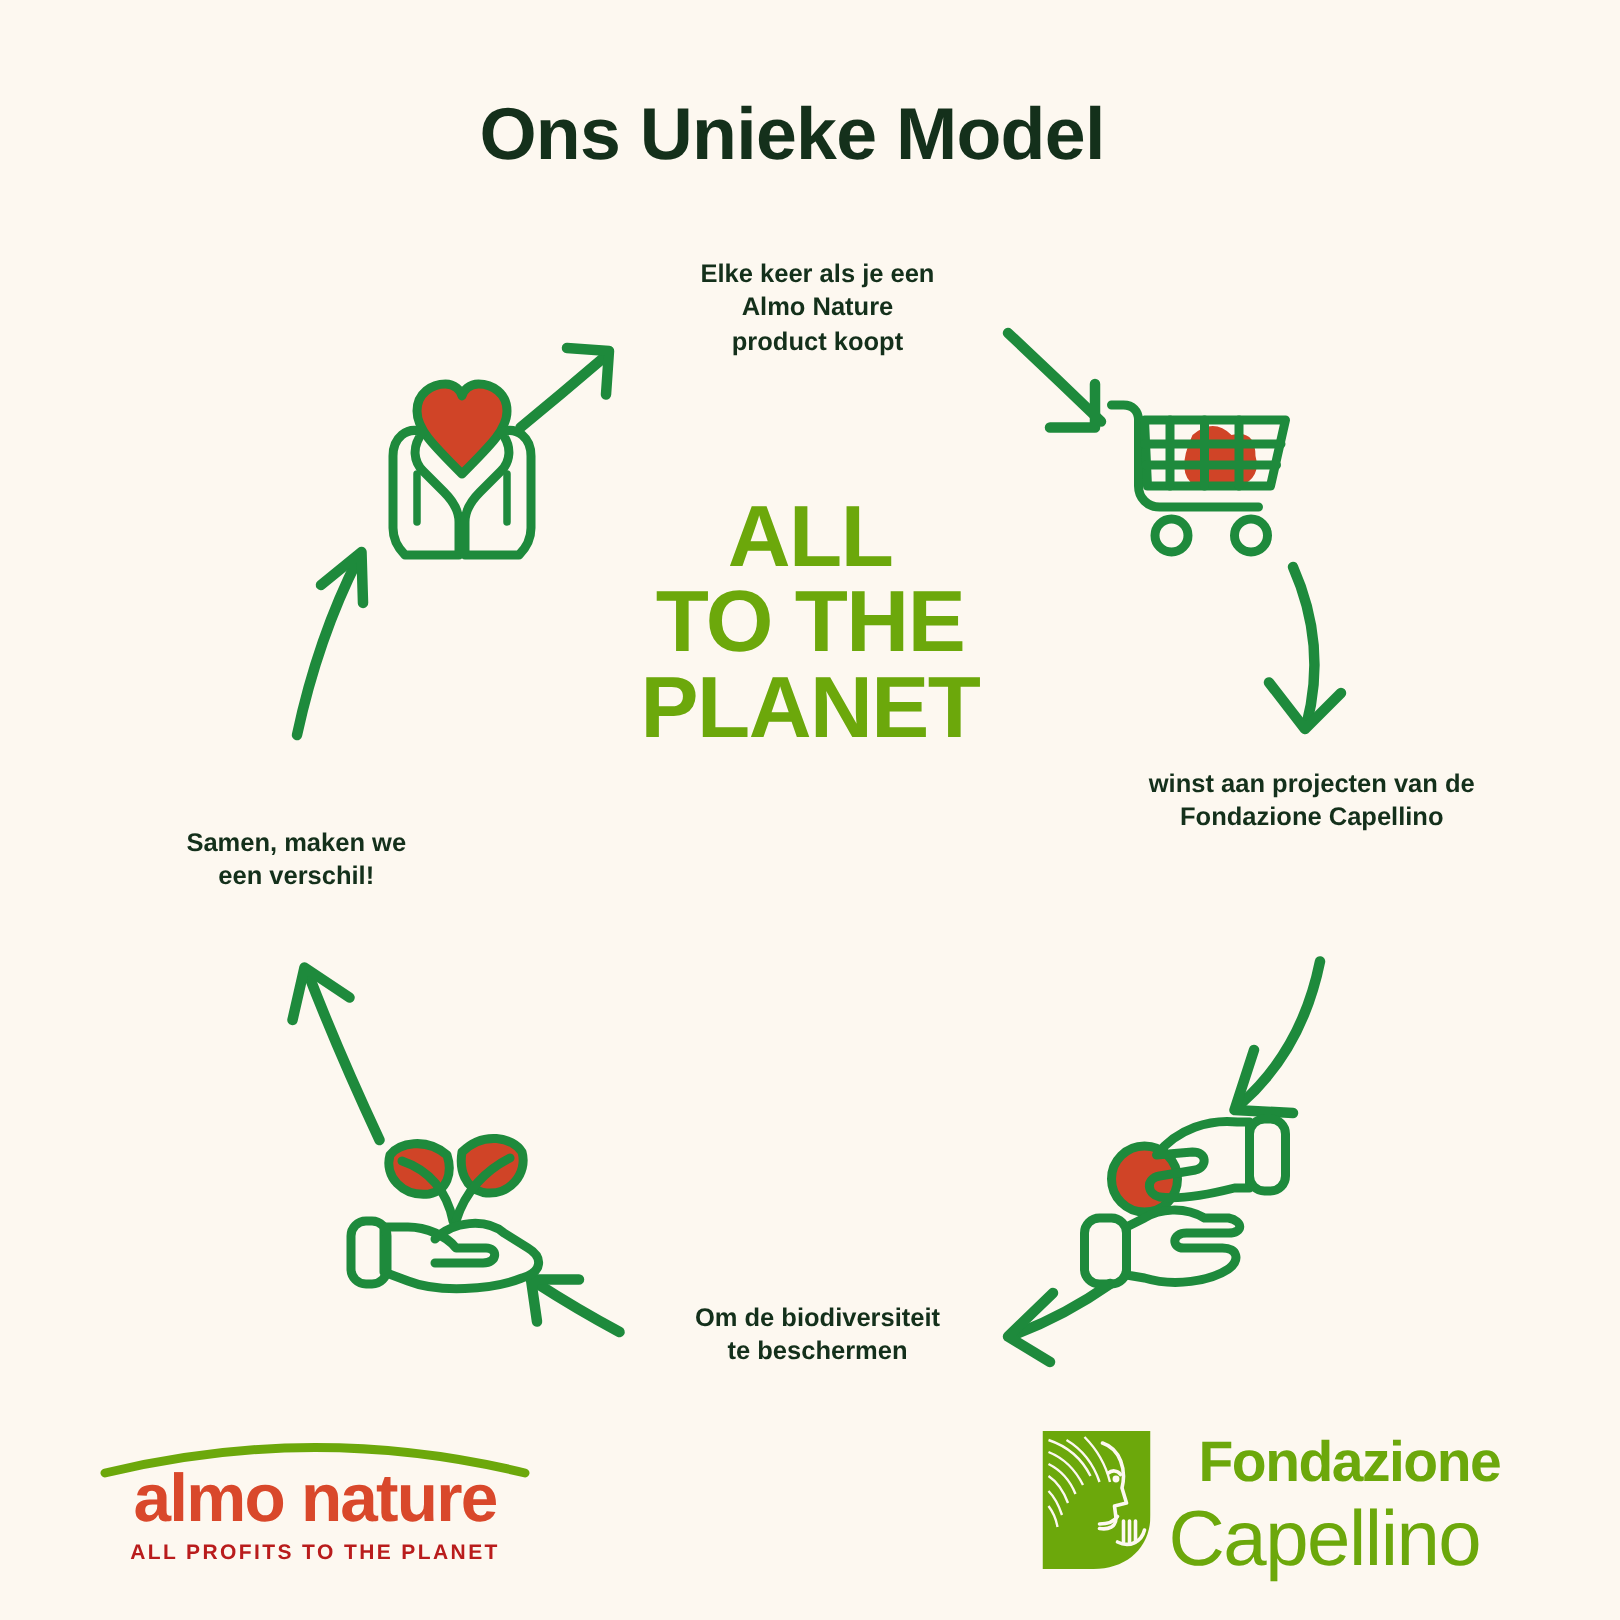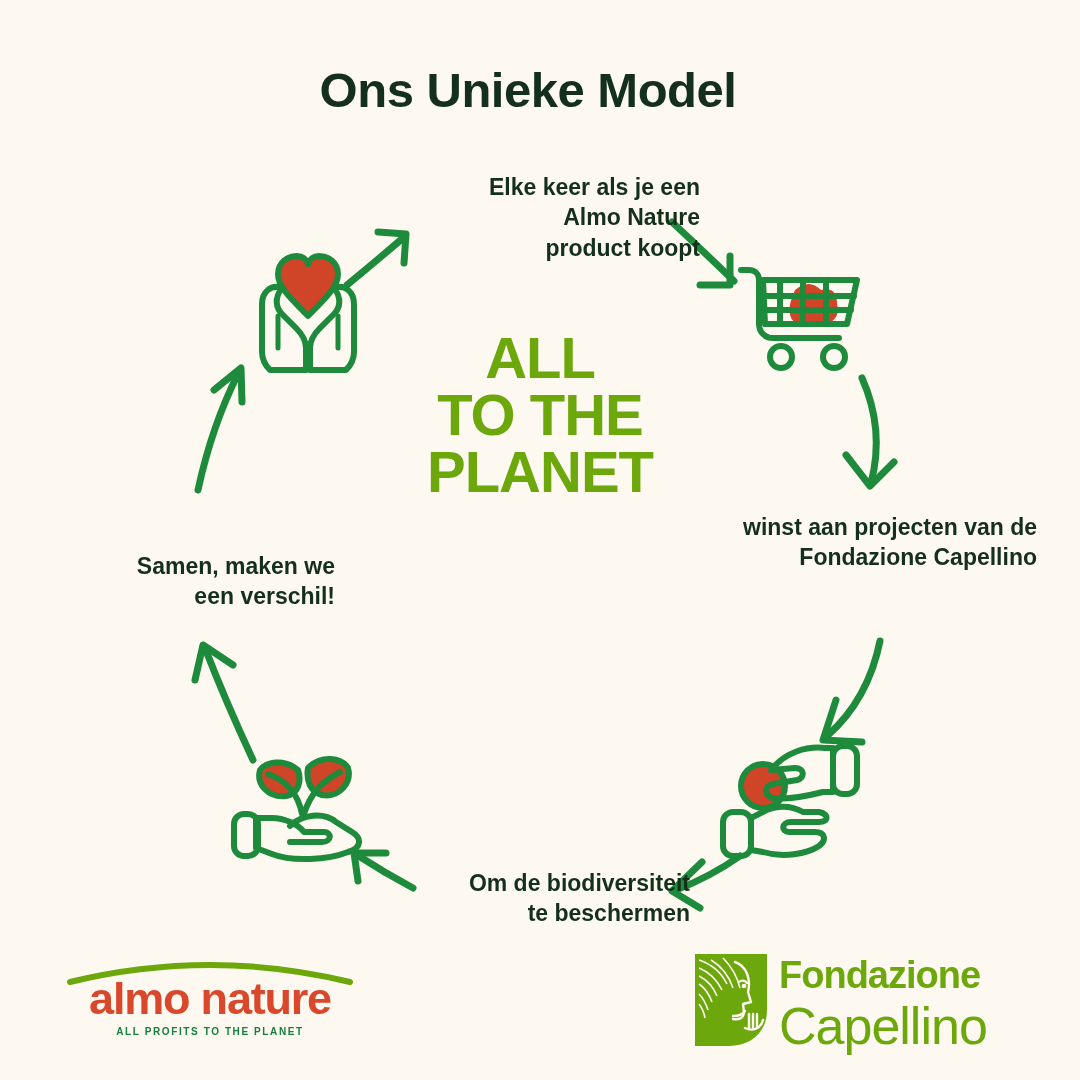--- a/index.html
+++ b/index.html
@@ -43,25 +43,25 @@
     font-size: 58px;
     line-height: 0.98;
     font-weight: bold;
     color: #6CA80B;
     letter-spacing: -1px;
   }
   #center-text .ct-line { display: block; }
 
   
   .caption {
-    font-size: 23px;
+    font-size: 17px;
     font-weight: bold;
     color: #14301B;
     line-height: 1.32;
-    text-align: right;
+    text-align: center;
   }
   .caption span { display: block; }
 
   #cap-top    { left: 390px; top: 172px; width: 310px; }
   #cap-right  { left: 712px; top: 512px; width: 325px; }
   #cap-bottom { left: 400px; top: 868px; width: 290px; }
   #cap-left   { left: 60px;  top: 551px; width: 275px; }
 
   
   .icon-box { position: absolute; }
@@ -96,23 +96,23 @@
     color: #D9482B;
     letter-spacing: -1.2px;
     line-height: 1;
   }
   #almo-tag {
     position: absolute;
     left: 0;
     top: 75px;
     width: 300px;
     text-align: center;
-    font-size: 10px;
-    font-weight: bold;
-    color: #15803d;
+    font-size: 14px;
+    font-weight: bold;
+    color: #b91c1c;
     letter-spacing: 1.6px;
     line-height: 1;
   }
   #almo-arc {
     position: absolute;
     left: 0;
     top: 0;
     width: 300px;
     height: 34px;
   }
@@ -133,20 +133,21 @@
     left: 84px;
     top: 2px;
     width: 250px;
   }
   #fond-line1 {
     font-size: 38px;
     font-weight: bold;
     color: #6CA80B;
     line-height: 1.12;
     letter-spacing: -1px;
+    margin-left: 20px;
   }
   #fond-line2 {
     font-size: 52px;
     font-weight: normal;
     color: #6CA80B;
     line-height: 1.12;
     letter-spacing: -1px;
   }
 </style>
 </head>

